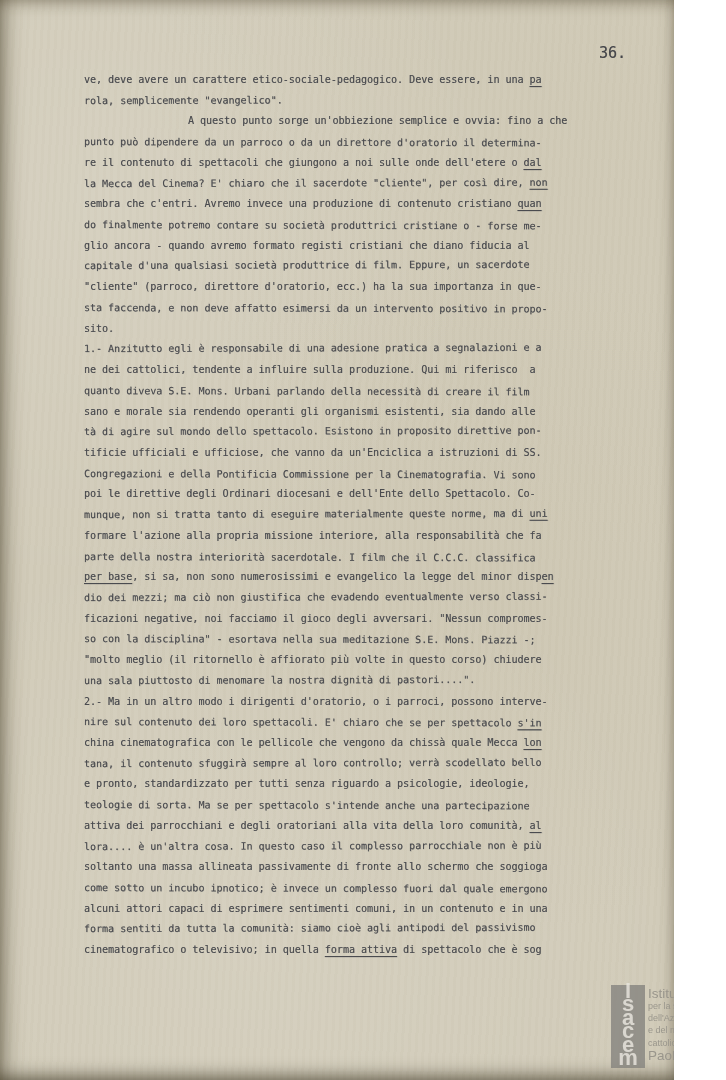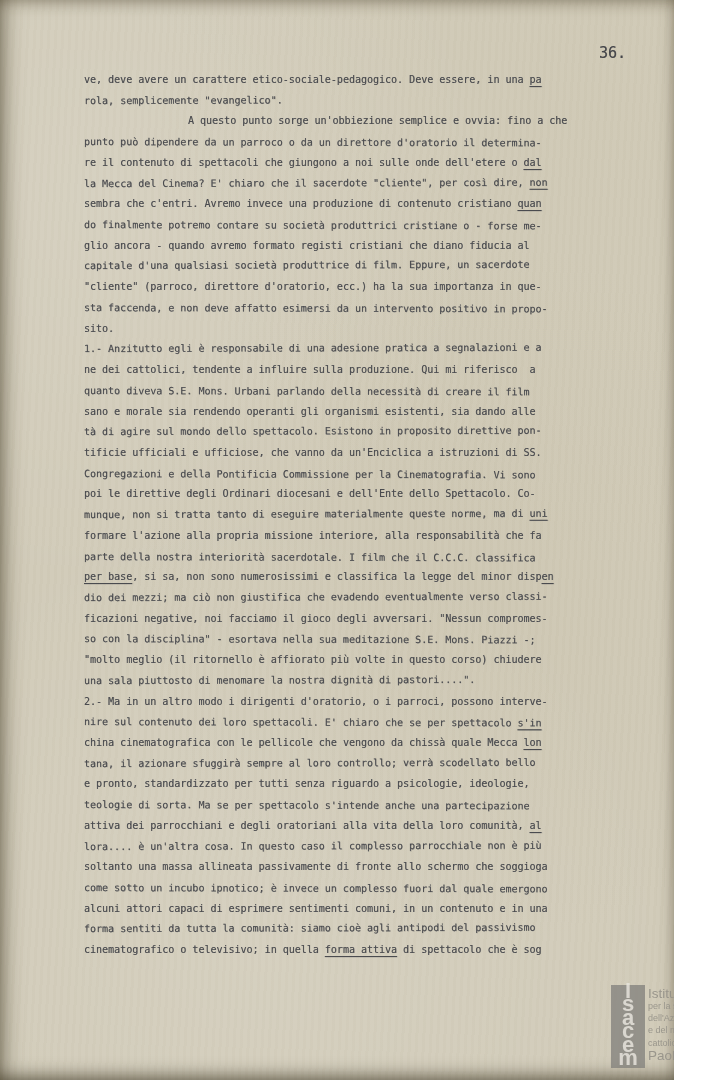--- a/index.html
+++ b/index.html
@@ -82,30 +82,30 @@
       <div class="tline"><span>ne dei cattolici, tendente a influire sulla produzione. Qui mi riferisco  a</span></div>
       <div class="tline"><span>quanto diveva S.E. Mons. Urbani parlando della necessità di creare il film</span></div>
       <div class="tline"><span>sano e morale sia rendendo operanti gli organismi esistenti, sia dando alle</span></div>
       <div class="tline"><span>tà di agire sul mondo dello spettacolo. Esistono in proposito direttive pon-</span></div>
       <div class="tline"><span>tificie ufficiali e ufficiose, che vanno da un'Enciclica a istruzioni di SS.</span></div>
       <div class="tline"><span>Congregazioni e della Pontificia Commissione per la Cinematografia. Vi sono</span></div>
       <div class="tline"><span>poi le direttive degli Ordinari diocesani e dell'Ente dello Spettacolo. Co-</span></div>
       <div class="tline"><span>munque, non si tratta tanto di eseguire materialmente queste norme, ma di </span><span class="u">uni</span></div>
       <div class="tline"><span>formare l'azione alla propria missione interiore, alla responsabilità che fa</span></div>
       <div class="tline"><span>parte della nostra interiorità sacerdotale. I film che il C.C.C. classifica</span></div>
-      <div class="tline"><span class="u">per base</span><span>, si sa, non sono numerosissimi e classifica la legge del minor disp</span><span class="u">en</span></div>
+      <div class="tline"><span class="u">per base</span><span>, si sa, non sono numerosissimi e evangelico la legge del minor disp</span><span class="u">en</span></div>
       <div class="tline"><span>dio dei mezzi; ma ciò non giustifica che evadendo eventualmente verso classi-</span></div>
       <div class="tline"><span>ficazioni negative, noi facciamo il gioco degli avversari. "Nessun compromes-</span></div>
       <div class="tline"><span>so con la disciplina" - esortava nella sua meditazione S.E. Mons. Piazzi -;</span></div>
       <div class="tline"><span>"molto meglio (il ritornello è affiorato più volte in questo corso) chiudere</span></div>
       <div class="tline"><span>una sala piuttosto di menomare la nostra dignità di pastori....".</span></div>
       <div class="tline"><span>2.- Ma in un altro modo i dirigenti d'oratorio, o i parroci, possono interve-</span></div>
       <div class="tline"><span>nire sul contenuto dei loro spettacoli. E' chiaro che se per spettacolo </span><span class="u">s'in</span></div>
       <div class="tline"><span>china cinematografica con le pellicole che vengono da chissà quale Mecca </span><span class="u">lon</span></div>
-      <div class="tline"><span>tana, il azionare sfuggirà sempre al loro controllo; verrà scodellato bello</span></div>
+      <div class="tline"><span>tana, il contenuto sfuggirà sempre al loro controllo; verrà scodellato bello</span></div>
       <div class="tline"><span>e pronto, standardizzato per tutti senza riguardo a psicologie, ideologie,</span></div>
       <div class="tline"><span>teologie di sorta. Ma se per spettacolo s'intende anche una partecipazione</span></div>
       <div class="tline"><span>attiva dei parrocchiani e degli oratoriani alla vita della loro comunità, </span><span class="u">al</span></div>
       <div class="tline"><span>lora.... è un'altra cosa. In questo caso il complesso parrocchiale non è più</span></div>
       <div class="tline"><span>soltanto una massa allineata passivamente di fronte allo schermo che soggioga</span></div>
       <div class="tline"><span>come sotto un incubo ipnotico; è invece un complesso fuori dal quale emergono</span></div>
       <div class="tline"><span>alcuni attori capaci di esprimere sentimenti comuni, in un contenuto e in una</span></div>
       <div class="tline"><span>forma sentiti da tutta la comunità: siamo cioè agli antipodi del passivismo</span></div>
       <div class="tline"><span>cinematografico o televisivo; in quella </span><span class="u">forma attiva</span><span> di spettacolo che è sog</span></div>
     </div>

